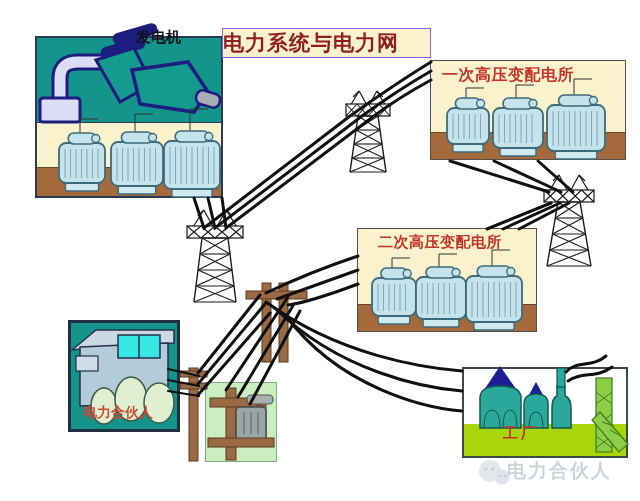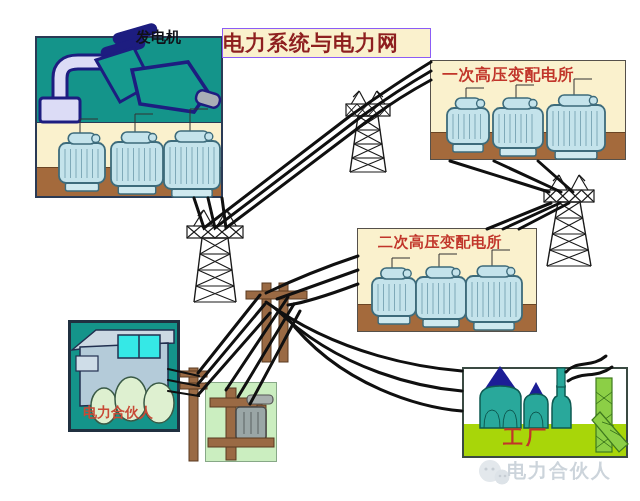--- a/index.html
+++ b/index.html
@@ -34,21 +34,21 @@
     background:var(--factory-ground);}
   
   #overlay{position:absolute;left:0;top:0;z-index:3;pointer-events:none;}
   
   #generator-label{left:136px;top:28px;font-size:15px;color:#101018;font-family:Liberation Mono, monospace;}
   #stepup-label{left:38px;top:112px;font-size:17px;}
   #primary-label{left:442px;top:65px;font-size:16px;letter-spacing:0.5px;}
   #secondary-label{left:378px;top:233px;font-size:15px;letter-spacing:0.5px;}
   #lowvolt-label{left:284px;top:427px;font-size:17px;}
   #users-label{left:83px;top:404px;font-size:14px;color:#c84a36;}
-  #factory-label{left:503px;top:424px;font-size:20px;letter-spacing:3px;}
+  #factory-label{left:503px;top:424px;font-size:15px;letter-spacing:3px;}
   #watermark-text{left:507px;top:458px;font-size:19px;color:var(--watermark-gray);
     font-family:Liberation Sans, sans-serif;letter-spacing:2px;}
 </style>
 </head>
 <body>
 
 <div id="stage">
 
   <div class="box" id="plant-box">
     <div id="plant-teal"></div>

